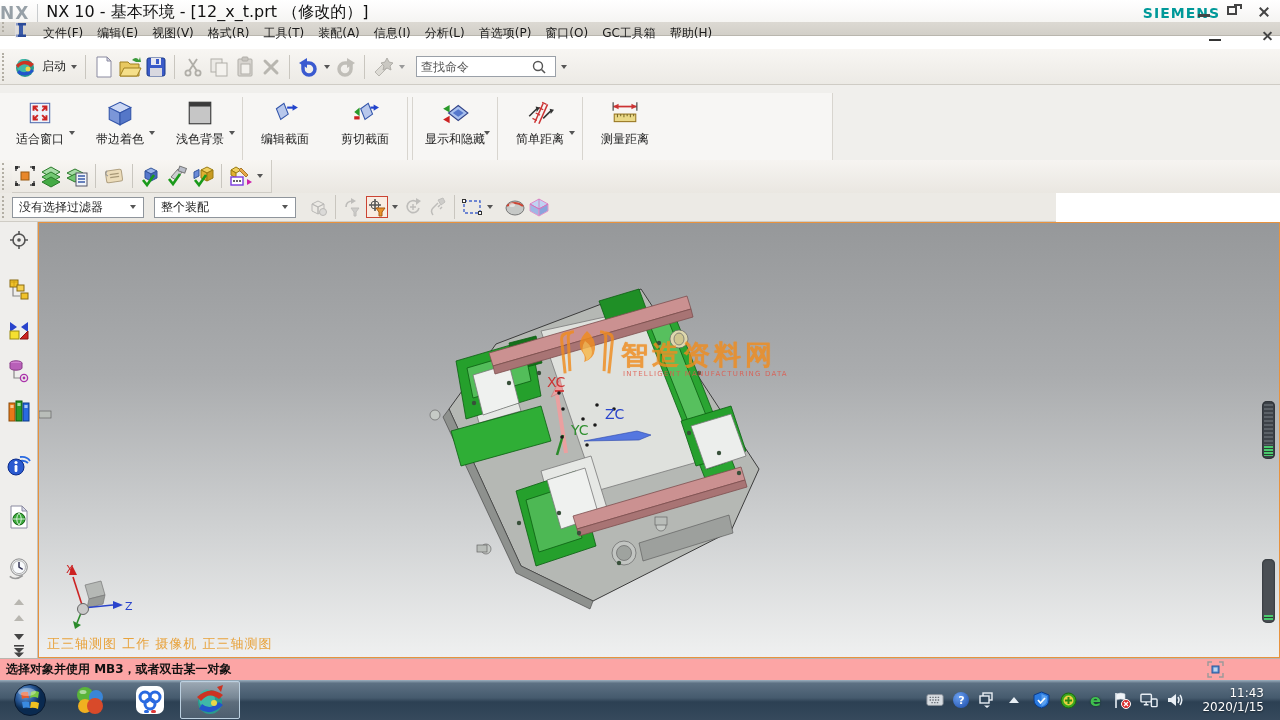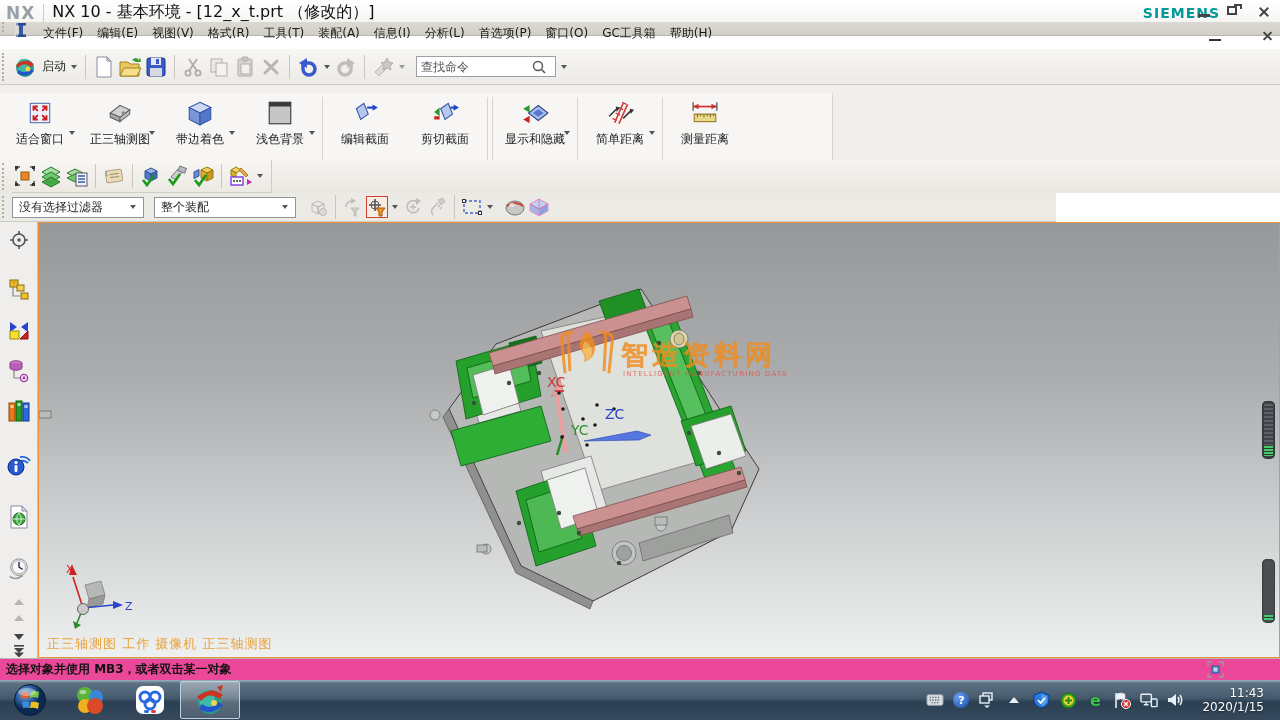--- a/index.html
+++ b/index.html
@@ -4,21 +4,21 @@
 <style>
   * { margin:0; padding:0; box-sizing:border-box; }
   html,body { width:1280px; height:720px; overflow:hidden;
     font-family:"DejaVu Sans","Liberation Sans",sans-serif; font-size:12px; color:#1a1a1a; }
   .abs { position:absolute; }
   svg { display:block; }
 
   
   #title-bar { left:0; top:0; width:1280px; height:26px; background:linear-gradient(#ffffff,#f4f3f1);
     border-bottom:1px solid #d8d6d2; display:flex; align-items:center; }
-  #nx-logo { font-weight:bold; font-size:17px; color:#97a0a7; letter-spacing:1px; padding:0 8px 0 6px; }
+  #nx-logo { font-weight:bold; font-size:17px; color:#97a0a7; letter-spacing:1px; padding:0 8px 0 0; }
   #title-sep { width:1px; height:18px; background:#c9ccce; margin-right:8px; }
   #title-text { font-size:16px; color:#111; }
   #brand { margin-left:auto; font-weight:bold; font-size:14px; letter-spacing:1px; color:#009999; padding-right:60px; }
   .winbtns { position:absolute; right:8px; top:5px; display:flex; gap:14px; }
   .wbtn { width:16px; height:14px; position:relative; cursor:default; }
   .wbtn .min { position:absolute; left:2px; right:2px; bottom:2px; height:0; border-bottom:3px solid #444; }
   .wbtn .rest { position:absolute; left:1px; top:1px; width:10px; height:9px; border:2px solid #444; }
   .wbtn .rest2 { position:absolute; right:0px; top:-1px; width:8px; height:5px; border:2px solid #444; border-bottom:none; border-left:none; }
   .xline { position:absolute; left:2px; top:6px; width:12px; height:0; border-top:2.5px solid #444; }
   .x1 { transform:rotate(45deg);} .x2 { transform:rotate(-45deg);}
@@ -78,21 +78,21 @@
   #wm { position:absolute; left:516px; top:100px; width:260px; text-align:left; opacity:.82; pointer-events:none; }
   #wm-title { position:absolute; left:66px; top:14px; font-size:27px; font-weight:bold; color:#f08c1e; letter-spacing:4px; text-shadow:0 0 1px #f08c1e; }
   #wm-sub { position:absolute; left:68px; top:47px; font-size:7px; color:#e05548; letter-spacing:1.2px; white-space:nowrap; }
   .vslider { position:absolute; width:13px; border-radius:5px; background:#3d4248; box-shadow:inset 0 0 2px #14181c; }
   .vslider .ridges { position:absolute; left:2px; right:2px; top:3px; bottom:14px;
     background:repeating-linear-gradient(180deg,#5b6167 0 2px,#3d4248 2px 4px); }
   .vslider .greens { position:absolute; left:2px; right:2px; bottom:3px; height:10px;
     background:repeating-linear-gradient(180deg,#49c96e 0 2px,#2c3e33 2px 3px); }
 
   
-  #status-bar { left:0; top:658px; width:1280px; height:22px; background:#ec4899; border-top:1px solid #b9b6ae;
+  #status-bar { left:0; top:658px; width:1280px; height:22px; background:#fca5a5; border-top:1px solid #b9b6ae;
     display:flex; align-items:center; }
   #status-text { padding-left:6px; font-weight:600; color:#111; }
   #status-icon { position:absolute; right:56px; top:2px; width:17px; height:17px; }
 
   
   #taskbar { left:0; top:680px; width:1280px; height:40px;
     background:linear-gradient(#9db0bf 0%,#5d7183 8%,#455a6d 45%,#2c4053 55%,#36495c 100%); display:flex; align-items:center; }
   .task-slot { width:60px; height:40px; display:flex; align-items:center; justify-content:center; }
   .task-slot.active { background:linear-gradient(rgba(255,255,255,.38),rgba(255,255,255,.12)); border:1px solid #bcd0e0; border-radius:2px; height:38px; }
   #tray { margin-left:auto; display:flex; align-items:center; gap:9px; padding-right:10px; }
@@ -260,30 +260,20 @@
         <path d="M7,11 V7 h4 M7,7 l4,4" stroke="#cc2222" stroke-width="1.8" fill="none"></path>
         <path d="M19,11 V7 h-4 M19,7 l-4,4" stroke="#cc2222" stroke-width="1.8" fill="none"></path>
         <path d="M7,15 v4 h4 M7,19 l4,-4" stroke="#cc2222" stroke-width="1.8" fill="none"></path>
         <path d="M19,15 v4 h-4 M19,19 l-4,-4" stroke="#cc2222" stroke-width="1.8" fill="none"></path>
       </svg>
       <span class="rlabel">适合窗口</span>
       <span class="caret rcaret-side"></span>
     </div>
     <div class="rbtn">
       <svg width="28" height="28" viewBox="0 0 26 26">
-        <polygon points="4,13 13,6 22,10 13,17" fill="#d2d4d2" stroke="#666"></polygon>
-        <polygon points="4,13 13,17 13,21 4,17" fill="#a8aaa8" stroke="#666"></polygon>
-        <polygon points="13,17 22,10 22,14 13,21" fill="#bcbebc" stroke="#666"></polygon>
-        <circle cx="16" cy="13" r="1.6" fill="#888"></circle>
-      </svg>
-      <span class="rlabel">正三轴测图</span>
-      <span class="caret rcaret-side"></span>
-    </div>
-    <div class="rbtn">
-      <svg width="28" height="28" viewBox="0 0 26 26">
         <polygon points="13,3 23,8 13,13 3,8" fill="#ccd8f4" stroke="#3355aa"></polygon>
         <polygon points="3,8 13,13 13,24 3,19" fill="#7b96d8" stroke="#3355aa"></polygon>
         <polygon points="13,13 23,8 23,19 13,24" fill="#5577c8" stroke="#3355aa"></polygon>
       </svg>
       <span class="rlabel">带边着色</span>
       <span class="caret rcaret-side"></span>
     </div>
     <div class="rbtn">
       <svg width="28" height="28" viewBox="0 0 26 26">
         <rect x="3" y="3" width="20" height="20" fill="#c6c6c6" stroke="#333"></rect>

